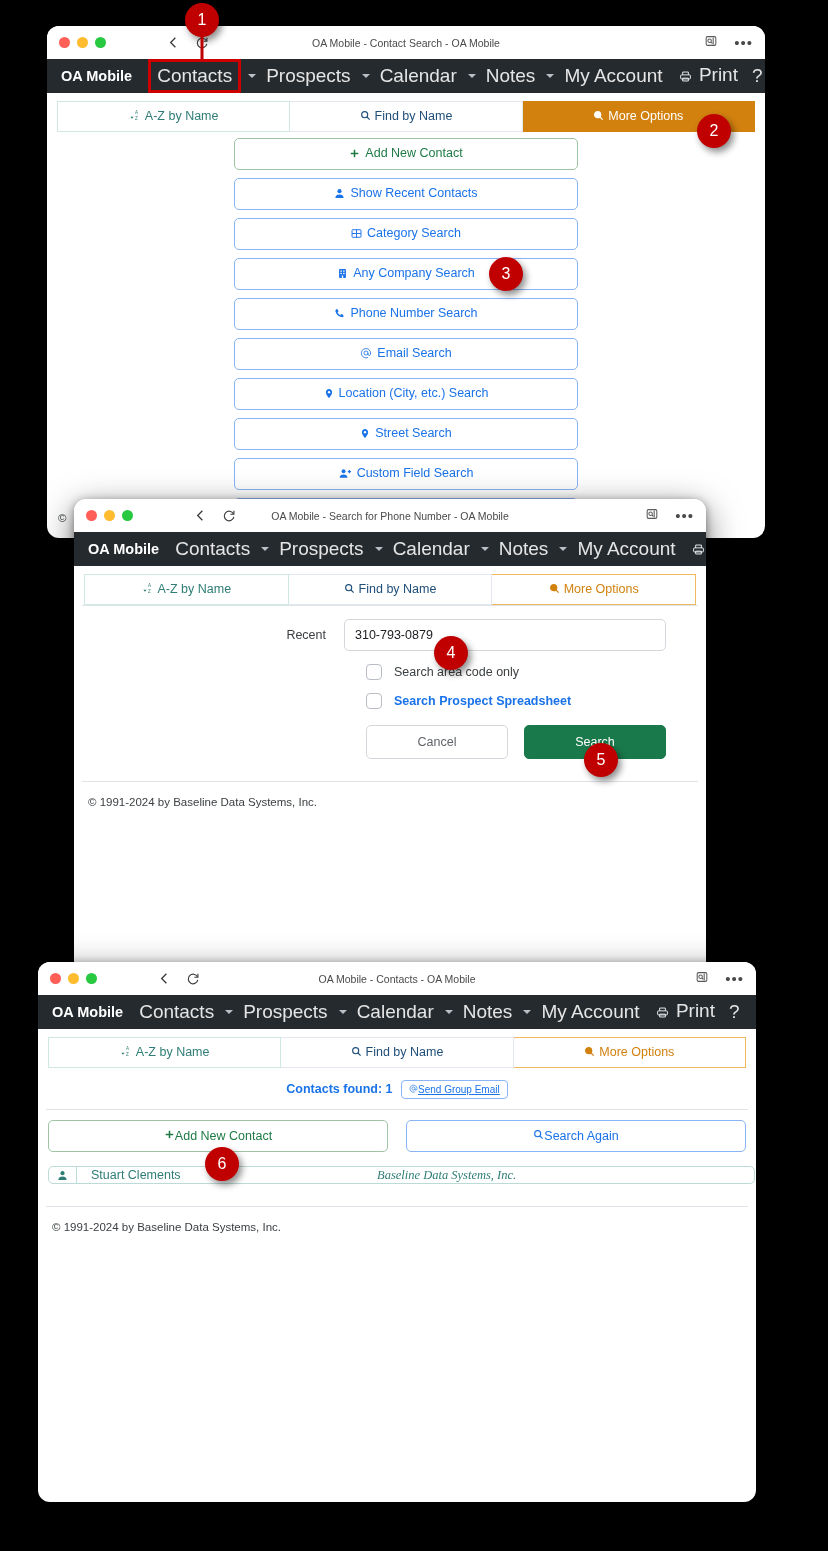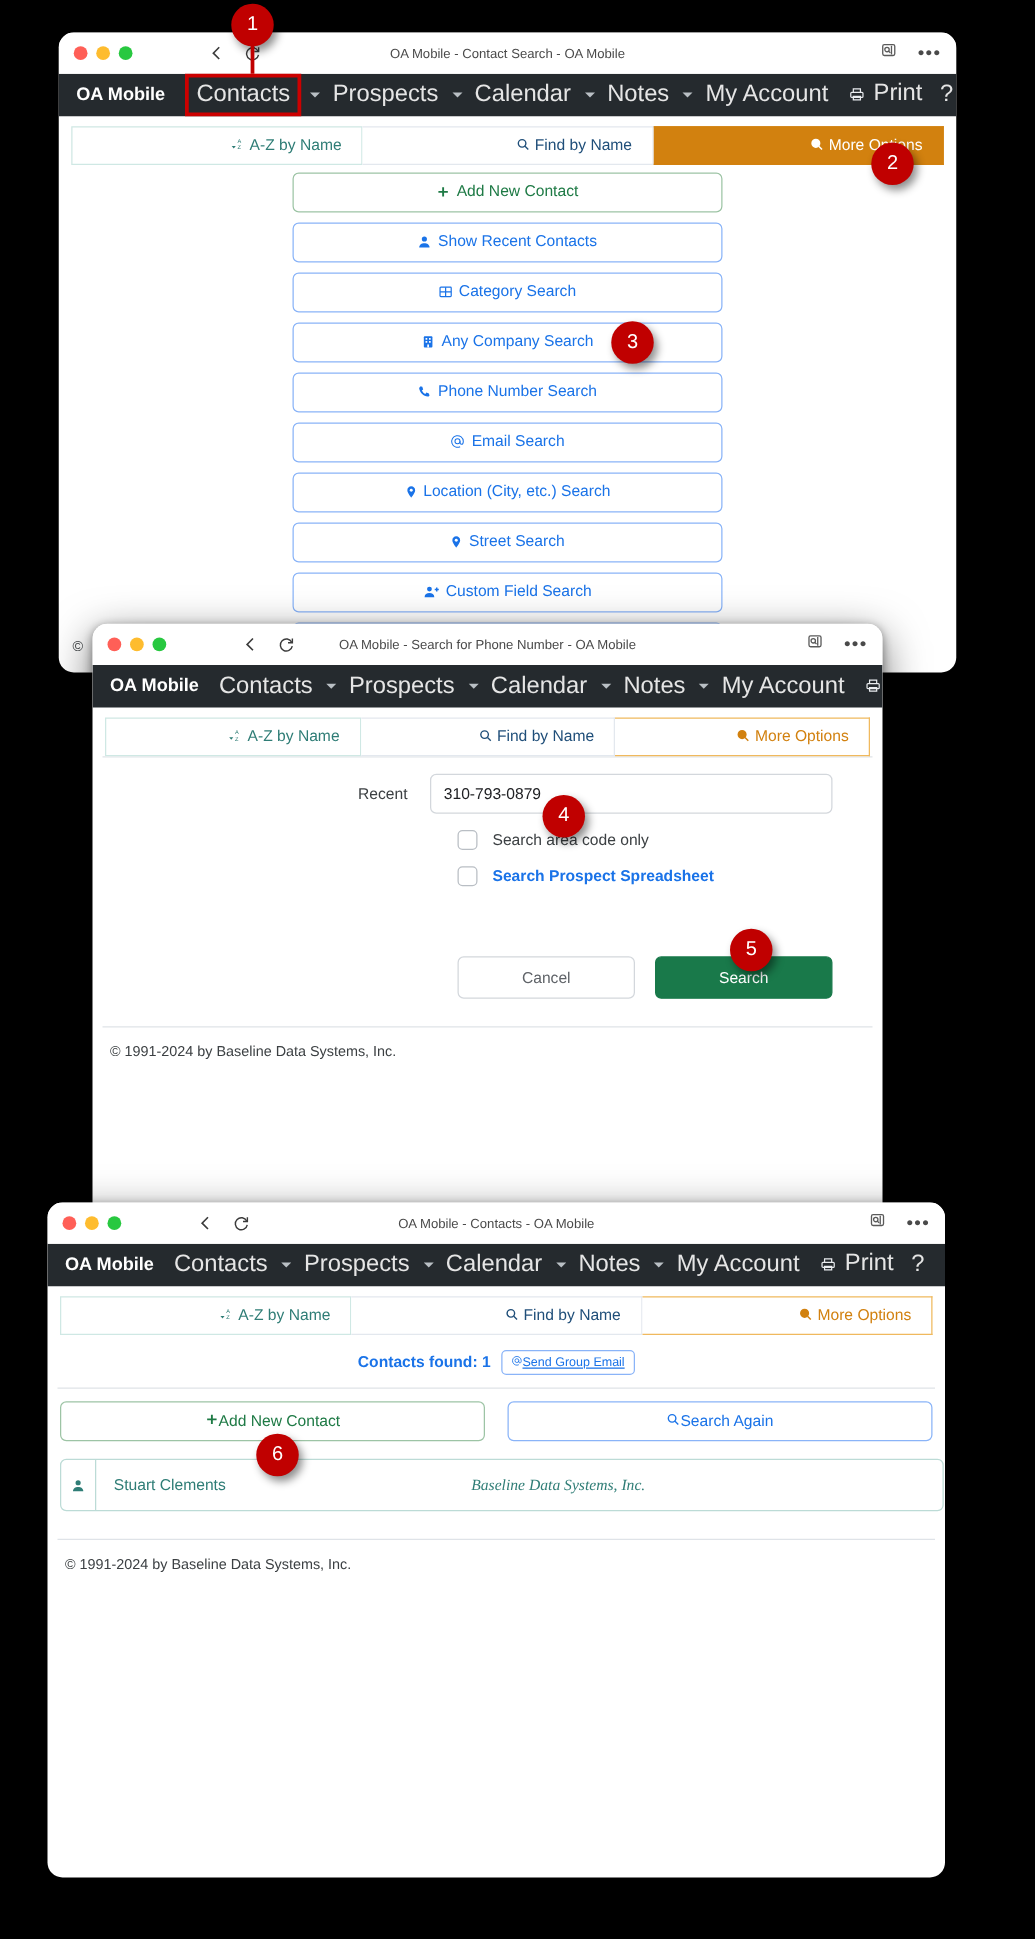--- a/index.html
+++ b/index.html
@@ -69,22 +69,22 @@
   .navitem.boxed {
     border: 3px solid #cc0000;
     padding: 3px 6px;
     margin-right: 2px;
   }
   .navitem .printicon { margin-right:2px; vertical-align:-2px; }
 
   
   .tabs { display:flex; padding: 8px 10px 0 10px; gap:0; }
   .tab {
-    flex:1; text-align:right; font-size:12.5px;
-    padding: 7px 16px; border:1px solid #d7e6e3; background:#fff;
+    flex:1; text-align:center; font-size:12.5px;
+    padding: 7px 1px; border:1px solid #d7e6e3; background:#fff;
     white-space:nowrap;
   }
   .tab.az { color:#2f7d76; border-color:#cfe8e4; }
   .tab.find { color:#1f4e79; border-color:#e3e8ee; border-left:none; }
   .tab.more-solid { background:#d2810f; color:#fff; border-color:#d2810f; border-left:none; }
   .tab.more-outline { color:#d2810f; border-color:#f0b95e; border-left:none; background:#fff; }
   .tab .ico { margin-right:4px; vertical-align:-1px; }
 
   
   .optlist { padding: 6px 0 0 0; display:flex; flex-direction:column; align-items:center; gap:8px; }
@@ -105,40 +105,40 @@
     flex:1; margin-right:40px;
     border:1px solid #d3d7dc; border-radius:5px;
     padding:8px 10px; font-size:12.5px; color:#202124; background:#fff;
     font-family:"Liberation Sans", sans-serif;
   }
   .checkrow { display:flex; align-items:center; padding-top:13px; padding-left:292px; }
   .cbox { width:16px; height:16px; border:1px solid #b9bec4; border-radius:4px; background:#fff; flex-shrink:0; }
   .clabel { font-size:12.5px; color:#3c4043; margin-left:12px; }
   .clabel.link { color:#1a73e8; font-weight:bold; }
   .btnrow { display:flex; gap:16px; padding: 16px 40px 0 292px; }
-  .btn { flex:1; text-align:center; font-size:12.5px; padding:9px 0; border-radius:5px;margin-top:40px; }
+  .btn { flex:1; text-align:center; font-size:12.5px; padding:9px 0; border-radius:5px; }
   .btn.cancel { border:1px solid #d3d7dc; color:#5f6368; background:#fff; }
   .btn.search { background:#19794a; color:#fff; border:1px solid #19794a; }
   .copyright { font-size:11.5px; color:#3c4043; padding:14px 0 0 14px; }
 
   
   .found { text-align:center; padding:12px 0 10px; font-size:12.5px; color:#1a73e8; font-weight:bold; }
   .groupemail {
     display:inline-block; border:1px solid #8ab4f8; border-radius:4px;
     padding:3px 7px; font-size:10px; color:#1a73e8; font-weight:normal; margin-left:5px;
     vertical-align:middle;
     text-decoration:underline;
   }
   .resbtns { display:flex; gap:18px; padding:10px 10px 0 10px; }
   .resbtn { flex:1; text-align:center; font-size:12.5px; padding:8px 0; border-radius:5px; background:#fff; }
   .resbtn.green { border:1px solid #9dc4a5; color:#1e7a45; }
   .resbtn.blue { border:1px solid #8ab4f8; color:#1a73e8; }
   .contactrow {
     display:flex; align-items:center; margin:14px 1px 0 10px;
-    border:1px solid #bcdbd6; border-radius:5px; background:#fff; height:42px;
+    border:1px solid #bcdbd6; border-radius:5px; background:#fff; height:18px;
   }
   .ccell-icon { width:28px; text-align:center; color:#2f7d76; border-right:1px solid #bcdbd6; height:100%; display:flex; align-items:center; justify-content:center; }
   .ccell-name { font-size:12.5px; color:#2f7d76; padding-left:14px; width:300px; }
   .ccell-company { font-size:12.5px; color:#2f7d76; font-style:italic; flex:1; text-align:left;font-family:Liberation Serif, serif; }
 
   
   .badge {
     position:absolute; width:34px; height:34px; border-radius:50%;
     background:#c00000; color:#fff; font-size:16px;
     display:flex; align-items:center; justify-content:center;

